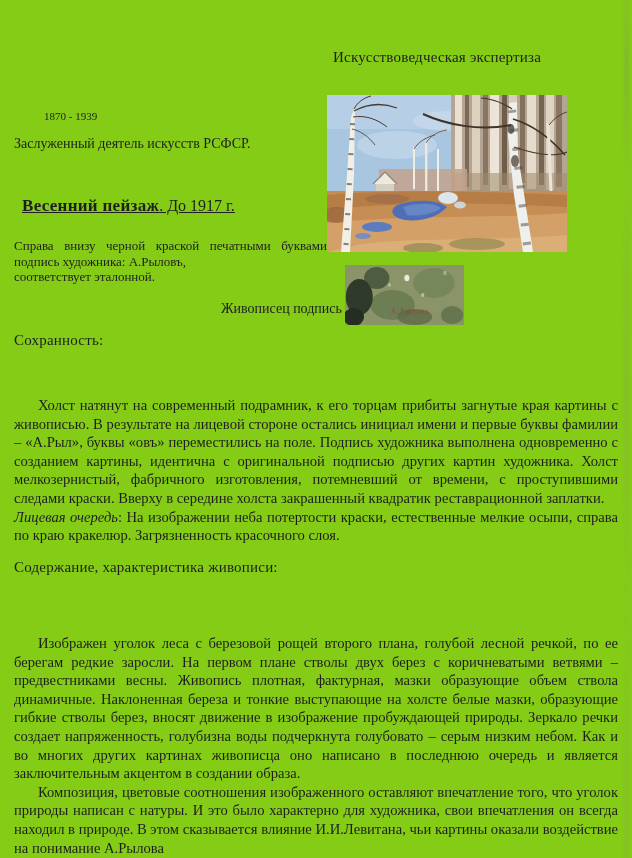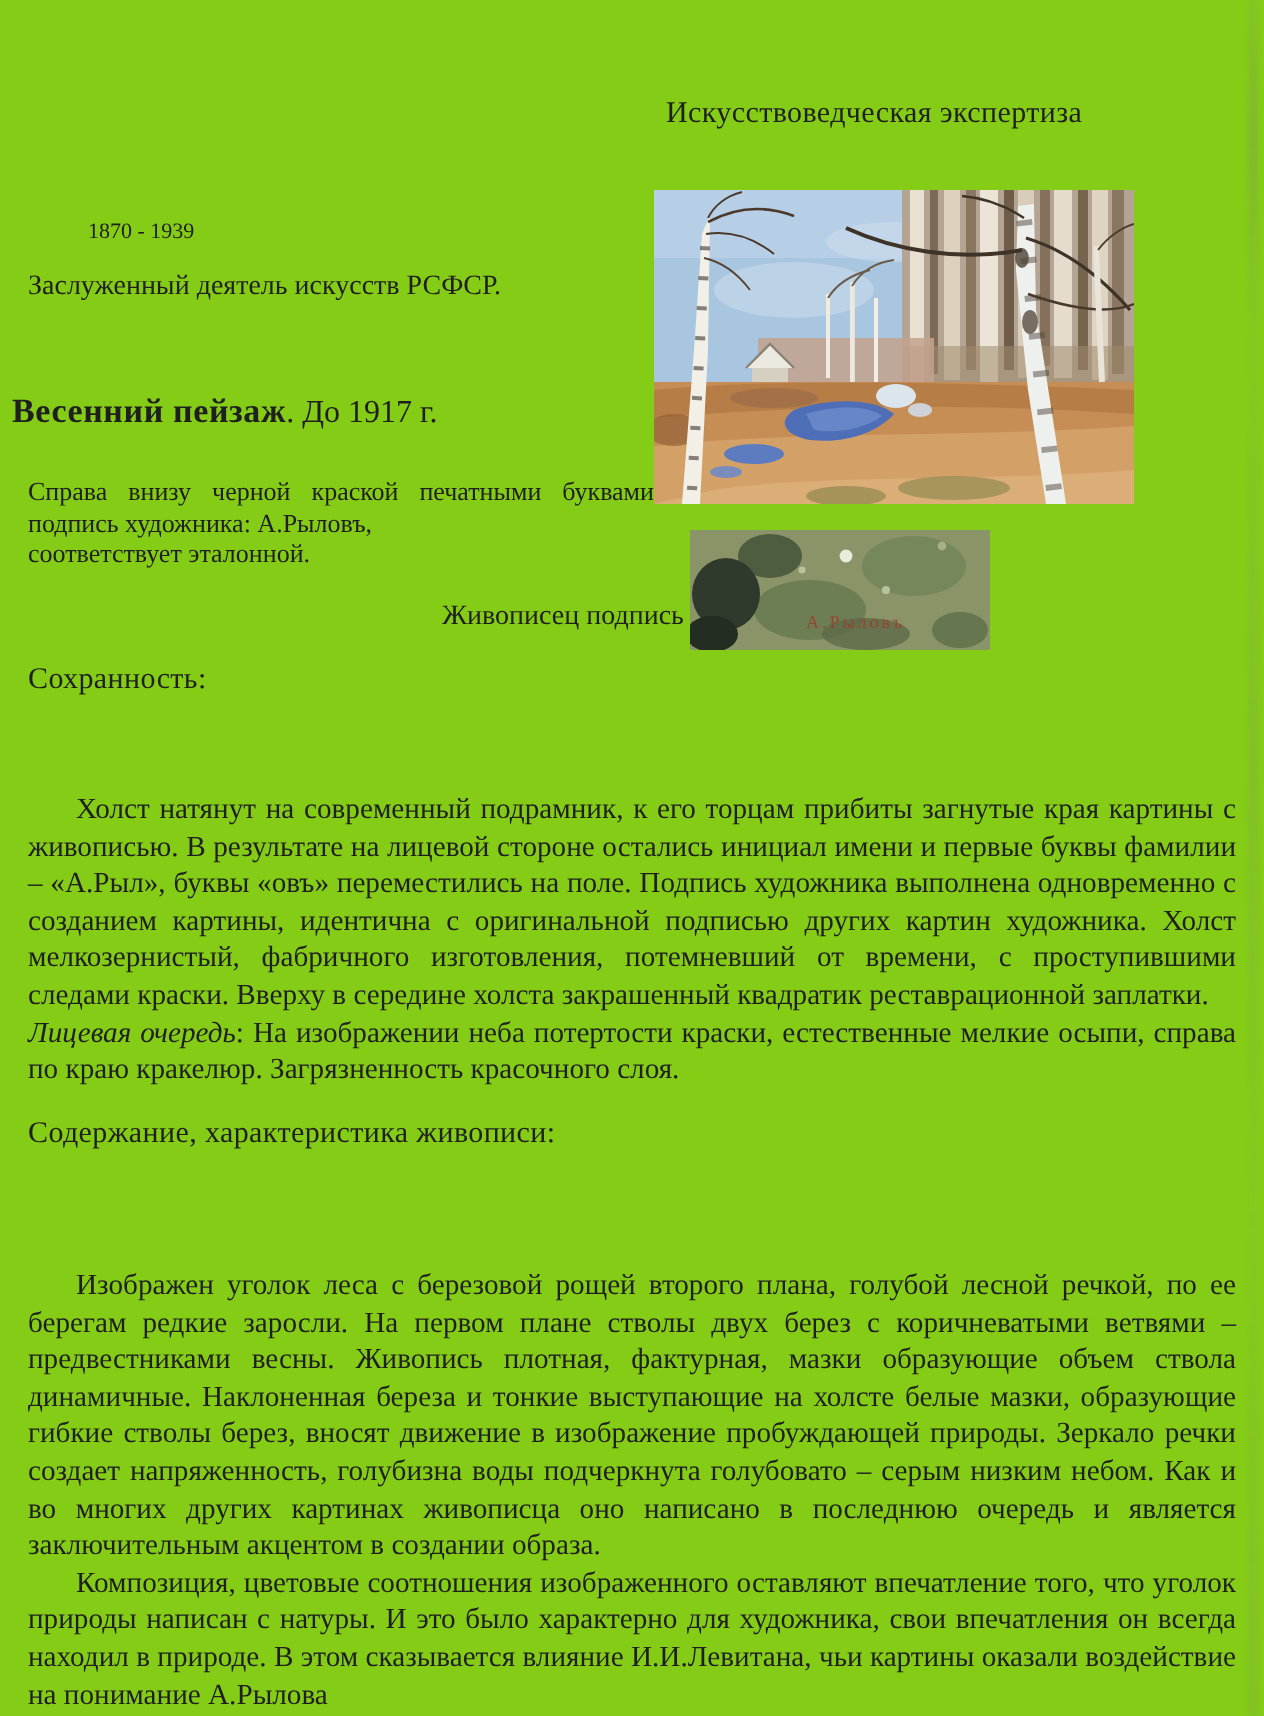--- a/index.html
+++ b/index.html
@@ -11,28 +11,28 @@
     color:#1f1f1f;
     overflow:hidden;
     margin:0 auto;
   }
   .abs{position:absolute;}
   .doc-type{left:333px;top:49px;font-size:15px;letter-spacing:0.2px;}
   .artist-name{left:14px;top:90px;font-size:16px;font-weight:bold;letter-spacing:0.4px;}
   .artist-years{left:14px;top:110px;font-size:11px;margin-left:30px;}
   .artist-bio{left:14px;top:135px;width:309px;font-size:14px;line-height:17.5px;text-align:justify;}
   .artist-bio p{margin:0;}
-  .artwork-title{left:6px;top:196px;font-size:16px;}
+  .artwork-title{left:22px;top:196px;font-size:16px;text-decoration:underline;}
   .artwork-title .t-name{font-weight:bold;font-size:17px;letter-spacing:0.3px;}
   .artwork-medium{left:14px;top:218px;font-size:15px;}
   .sig-note{left:14px;top:238px;width:313px;font-size:13px;line-height:15.5px;text-align:justify;}
   .sig-note p{margin:0;}
   .etalon-label{left:221px;top:301px;font-size:14px;}
   .painting{left:327px;top:95px;width:240px;height:157px;}
-  .sig-fragment{left:345px;top:265px;width:150px;height:60px;}
+  .sig-fragment{left:345px;top:265px;width:119px;height:60px;}
   .sec-heading{font-size:15px;letter-spacing:0.2px;}
   .h-condition{left:14px;top:332px;}
   .h-content{left:14px;top:559px;}
   .body-text{width:604px;font-size:14.6px;line-height:18.6px;text-align:justify;margin-top:34px;}
   .body-text p{margin:0;}
   .body-text p.indent{text-indent:24px;}
   .cond-body{left:14px;top:362px;}
   .content-body{left:14px;top:600px;}
   .front-label{font-style:italic;}
   .scan-edge{

